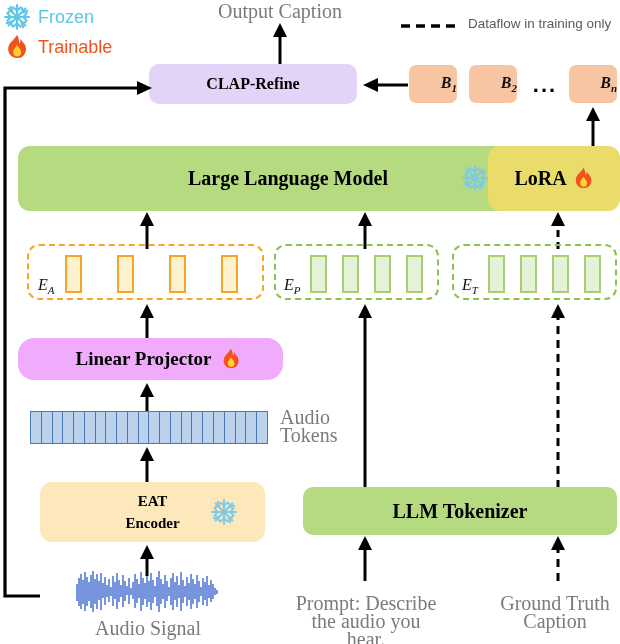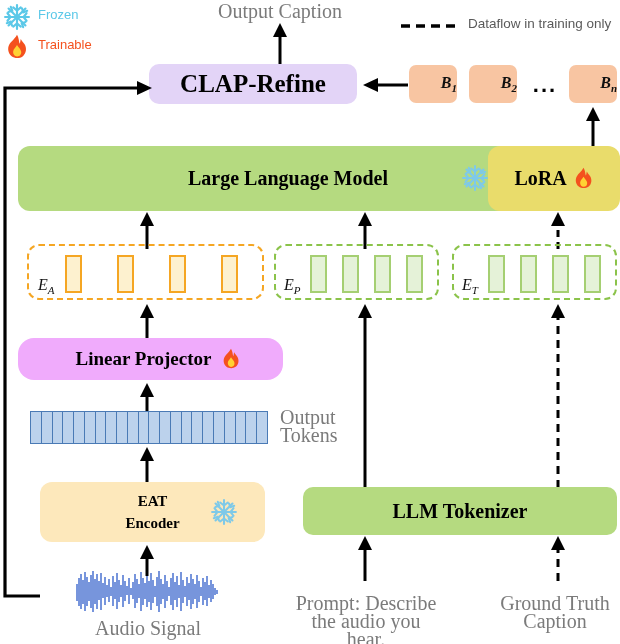--- a/index.html
+++ b/index.html
@@ -4,21 +4,21 @@
 <style>
   html,body{margin:0;padding:0;background:#ffffff;}
   body{width:620px;height:644px;position:relative;overflow:hidden;
        font-family:"Liberation Sans", sans-serif;}
   #stage{position:absolute;left:0;top:0;width:620px;height:644px;}
   .abs{position:absolute;box-sizing:border-box;}
   .box{border-radius:10px;display:flex;align-items:center;justify-content:center;}
   .serif-bold{font-family:"Liberation Serif", serif;font-weight:bold;}
   .gray-label{color:#7b7b7b;font-size:20px;line-height:18px;text-align:center;
               font-family:Liberation Serif, serif;}
-  .legend-text{font-size:13px;font-family:"Liberation Sans", sans-serif;}
+  .legend-text{font-size:18px;font-family:"Liberation Sans", sans-serif;}
   .icon-svg{display:block;}
   .tokengroup{border-radius:12px;display:flex;align-items:center;}
   .tok{box-sizing:border-box;}
   .grpLabel{font-family:"Liberation Serif", serif;font-style:italic;font-size:16px;color:#111;}
   .grpLabel sub{font-size:11px;font-style:italic;}
   .bblk{border-radius:7px;display:flex;align-items:center;justify-content:flex-end;
         font-family:"Liberation Serif", serif;font-style:italic;font-weight:bold;font-size:16px;color:#111;}
   .bblk sub{font-size:11px;}
   svg{overflow:visible;}
 </style>
@@ -64,21 +64,21 @@
     <span class="abs" style="left:68px;top:0px;color:#5a5a5a;font-size:13.5px;">Dataflow in training only</span>
   </div>
 
   <div class="abs gray-label" style="left:185px;top:2px;width:190px;">Output Caption</div>
 
   <svg class="abs" style="left:263px;top:22px;" width="34" height="42">
     <line x1="17" y1="42" x2="17" y2="12" stroke="#000" stroke-width="3"></line>
     <polygon points="17,1 10,15 24,15" fill="#000"></polygon>
   </svg>
 
-  <div class="abs box serif-bold" style="left:149px;top:64px;width:208px;height:40px;background:#e3d4f7;font-size:25px;color:#000;">
+  <div class="abs box serif-bold" style="left:149px;top:64px;width:208px;height:40px;background:#e3d4f7;font-size:16px;color:#000;">
     <span>CLAP-Refine</span>
   </div>
 
   <svg class="abs" style="left:362px;top:74px;" width="48" height="22">
     <line x1="46" y1="11" x2="13" y2="11" stroke="#000" stroke-width="3"></line>
     <polygon points="1,11 16,4 16,18" fill="#000"></polygon>
   </svg>
 
   <div class="abs bblk" style="left:409px;top:65px;width:48px;height:38px;background:#f8c5a2;">
     <span><span>B</span><sub>1</sub></span>
@@ -221,21 +221,21 @@
     <span style="flex:1;border-right:1.4px solid #4a7ab5;"></span>
       <span style="flex:1;border-right:1.4px solid #4a7ab5;"></span>
     <span style="flex:1;border-right:1.4px solid #4a7ab5;"></span>
       <span style="flex:1;border-right:1.4px solid #4a7ab5;"></span>
     <span style="flex:1;border-right:1.4px solid #4a7ab5;"></span>
       <span style="flex:1;border-right:1.4px solid #4a7ab5;"></span>
     <span style="flex:1;border-right:1.4px solid #4a7ab5;"></span>
       <span style="flex:1;"></span>
   </div>
   <div class="abs gray-label" style="left:280px;top:408px;width:100px;text-align:left;">
-    <div>Output</div>
+    <div>Audio</div>
     <div>Tokens</div>
   </div>
 
   <svg class="abs" style="left:130px;top:446px;" width="34" height="36">
     <line x1="17" y1="36" x2="17" y2="12" stroke="#000" stroke-width="3"></line>
     <polygon points="17,1 10,15 24,15" fill="#000"></polygon>
   </svg>
 
   <div class="abs box" style="left:40px;top:482px;width:225px;height:60px;background:#fde8bb;border-radius:12px;">
     <span class="serif-bold" style="font-size:15px;color:#000;line-height:22px;text-align:center;">

